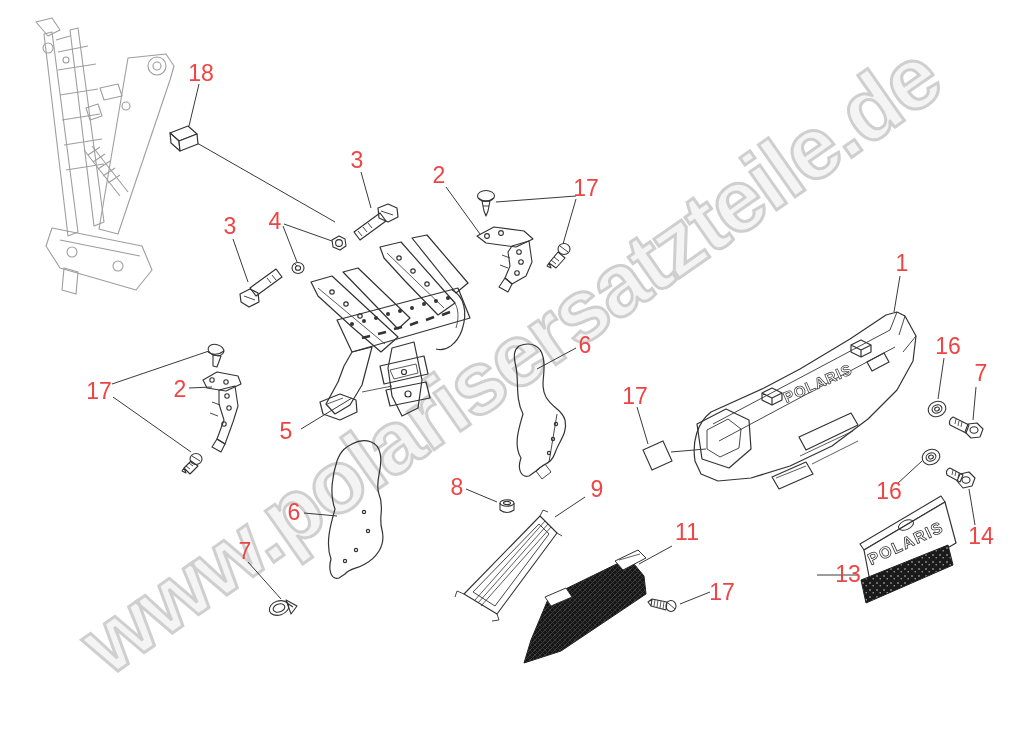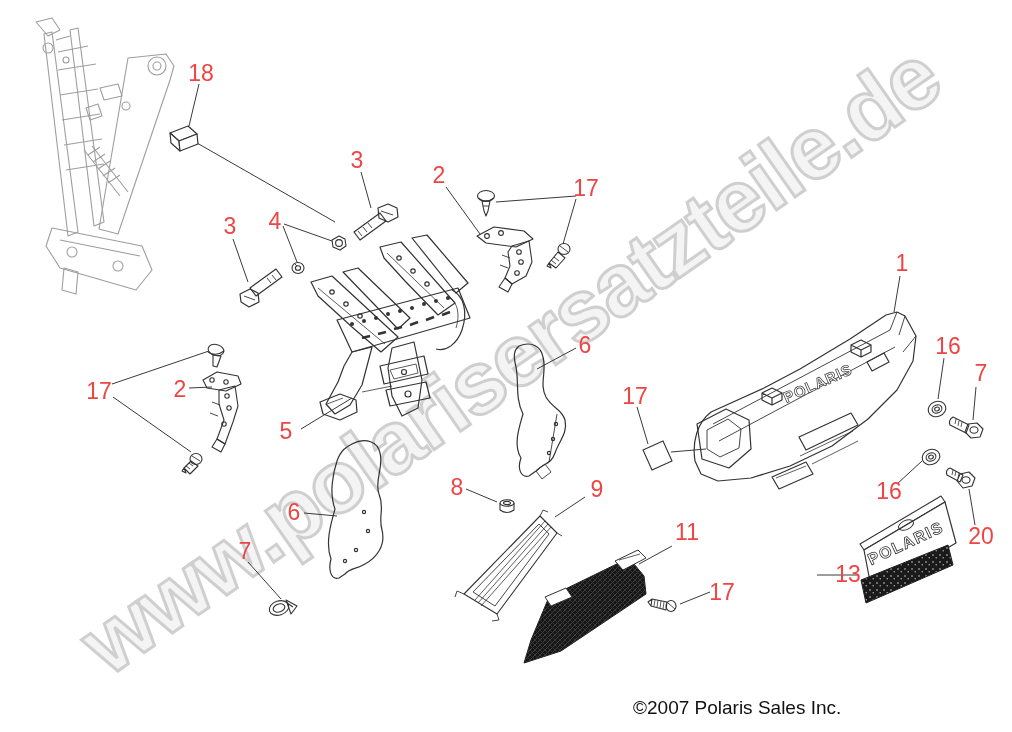--- a/index.html
+++ b/index.html
@@ -320,24 +320,23 @@
     <span style="left:275px;top:221px">4</span>
     <span style="left:902px;top:263px">1</span>
     <span style="left:948px;top:346px">16</span>
     <span style="left:981px;top:373px">7</span>
     <span style="left:99px;top:391px">17</span>
     <span style="left:180px;top:389px">2</span>
     <span style="left:286px;top:431px">5</span>
     <span style="left:585px;top:345px">6</span>
     <span style="left:635px;top:396px">17</span>
     <span style="left:889px;top:491px">16</span>
-    <span style="left:981px;top:536px">20</span>
+    <span style="left:981px;top:536px">14</span>
     <span style="left:457px;top:487px">8</span>
     <span style="left:597px;top:489px">9</span>
     <span style="left:294px;top:512px">6</span>
     <span style="left:245px;top:551px">7</span>
     <span style="left:687px;top:532px">11</span>
     <span style="left:722px;top:592px">17</span>
     <span style="left:848px;top:574px">13</span>
   </div>
 
-  <div class="copyright">©2007 Polaris Sales Inc.</div>
 </div>
 
 </body></html>

